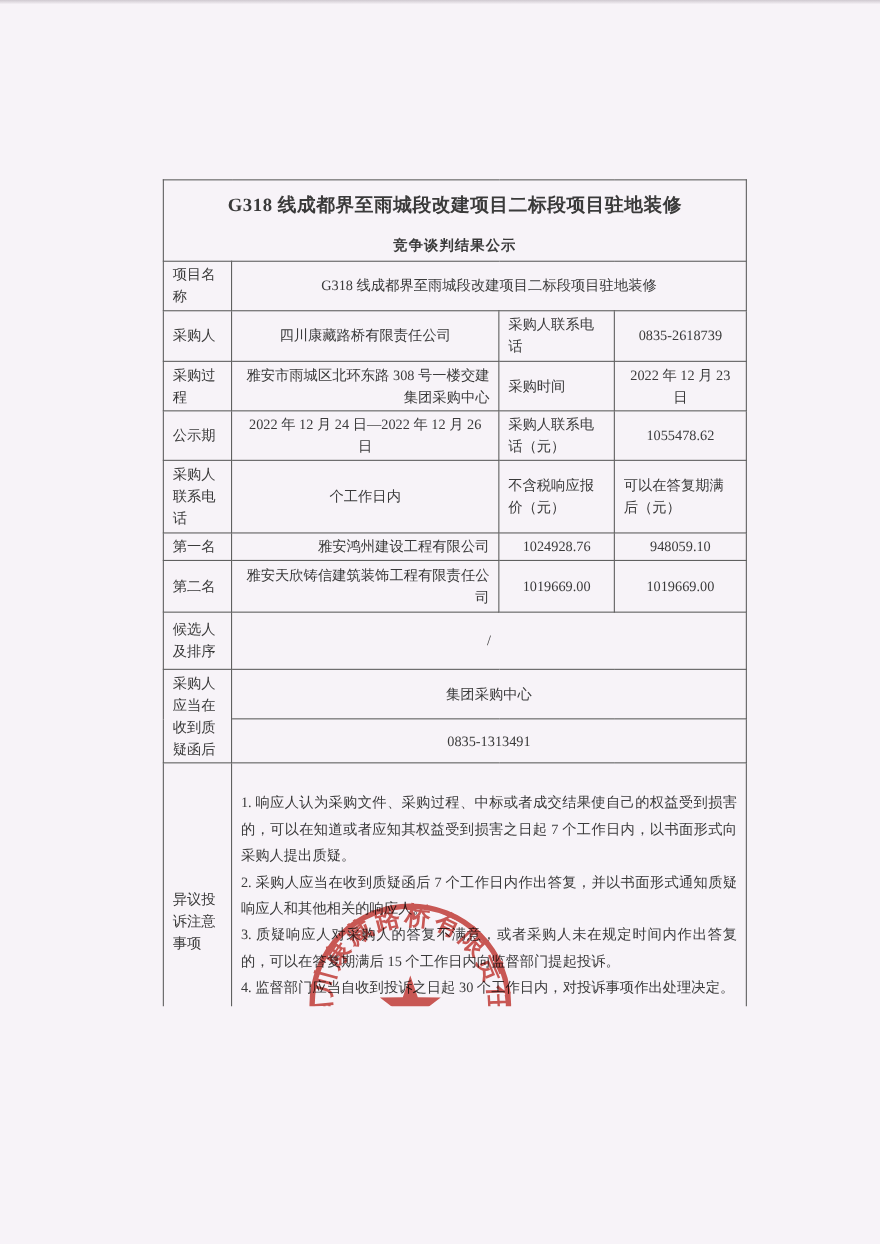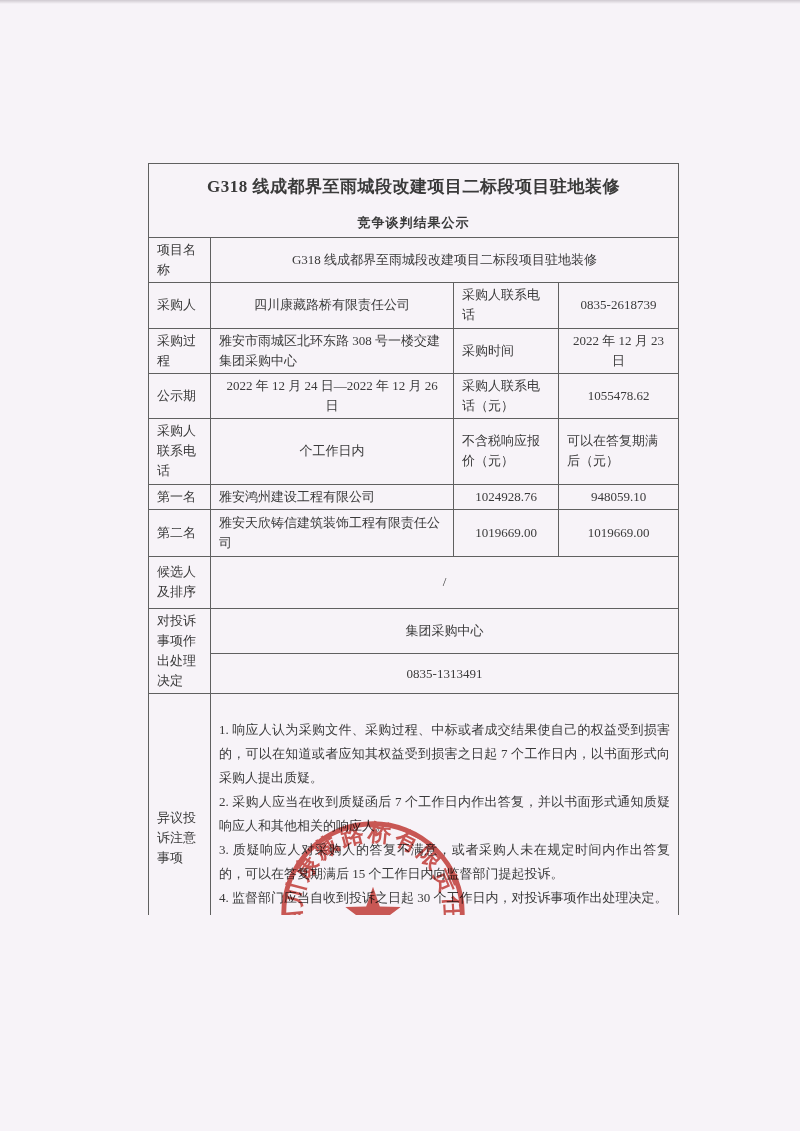--- a/index.html
+++ b/index.html
@@ -23,21 +23,21 @@
   }
   table.doc td{
     border:1px solid #606060;
     padding:2px 8px;
     vertical-align:middle;
     word-break:break-all;
     line-height:1.55;
   }
   td.lbl{text-align:left;padding:2px 5px;}
   .center{text-align:center;}
-  .left{text-align:left;}
+  .left{text-align:right;}
   .title-cell{padding:6px 10px 4px;}
   .t1{font-size:17px;font-weight:bold;text-align:center;letter-spacing:.5px;margin-top:6px;}
   .t2{font-size:13px;font-weight:bold;text-align:center;letter-spacing:1px;margin-top:13px;}
   td.obj-cell{vertical-align:top;padding:5px 10px;text-align:justify;}
   .obj-item{line-height:24px;}
   td.sig-cell{position:relative;padding:4px 10px;overflow:visible;}
   .sig-label{font-size:13.5px;font-style:italic;}
   .sig-hand{
     display:inline-block;
     font-size:40px;font-weight:600;font-style:italic;
@@ -120,21 +120,21 @@
       <td class="center">1019669.00</td>
       <td class="center">1019669.00</td>
     </tr>
 
     <tr style="height:52px">
       <td class="lbl">候选人及排序</td>
       <td colspan="3" class="center">/</td>
     </tr>
 
     <tr style="height:40px">
-      <td class="lbl" rowspan="2">对投诉事项作出处理决定</td>
+      <td class="lbl" rowspan="2">采购人应当在收到质疑函后</td>
       <td colspan="3" class="center">集团采购中心</td>
     </tr>
     <tr style="height:35px">
       <td colspan="3" class="center">0835-1313491</td>
     </tr>
 
     <tr style="height:288px">
       <td class="lbl">异议投诉注意事项</td>
       <td colspan="3" class="obj-cell">
         <div class="obj-item">1. 响应人认为采购文件、采购过程、中标或者成交结果使自己的权益受到损害的，可以在知道或者应知其权益受到损害之日起 7 个工作日内，以书面形式向采购人提出质疑。</div>

